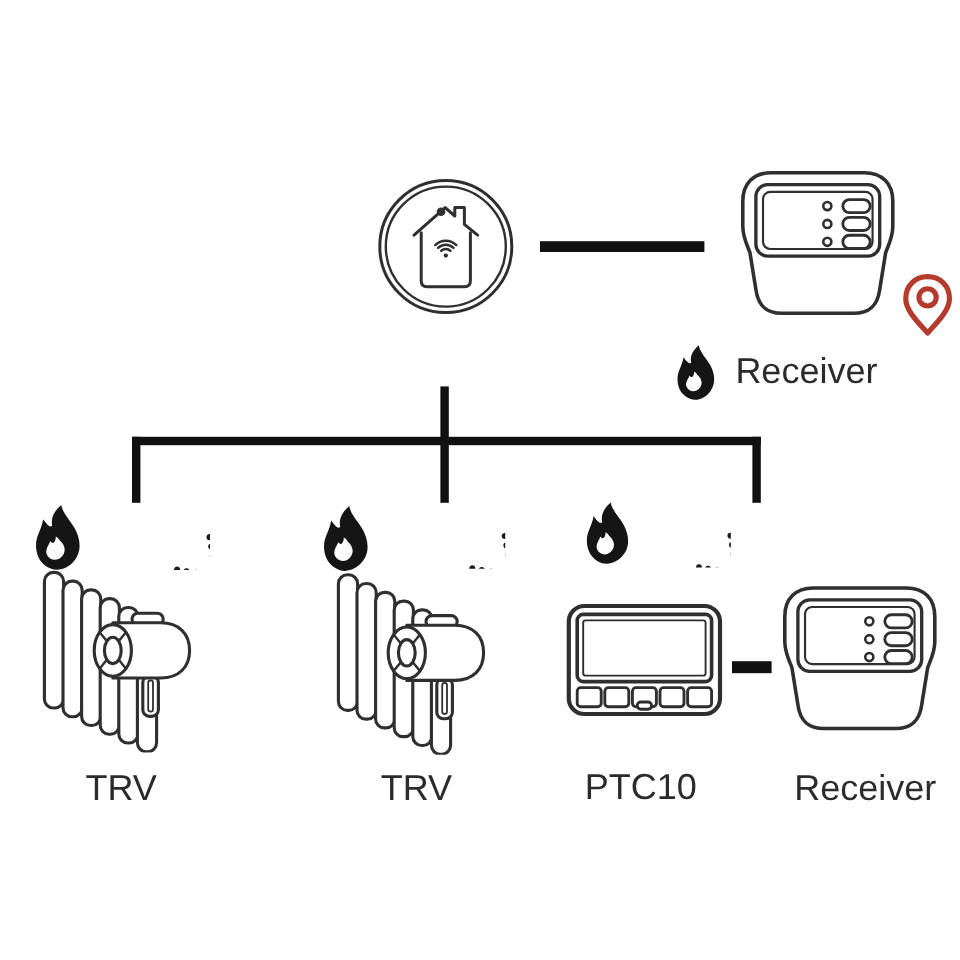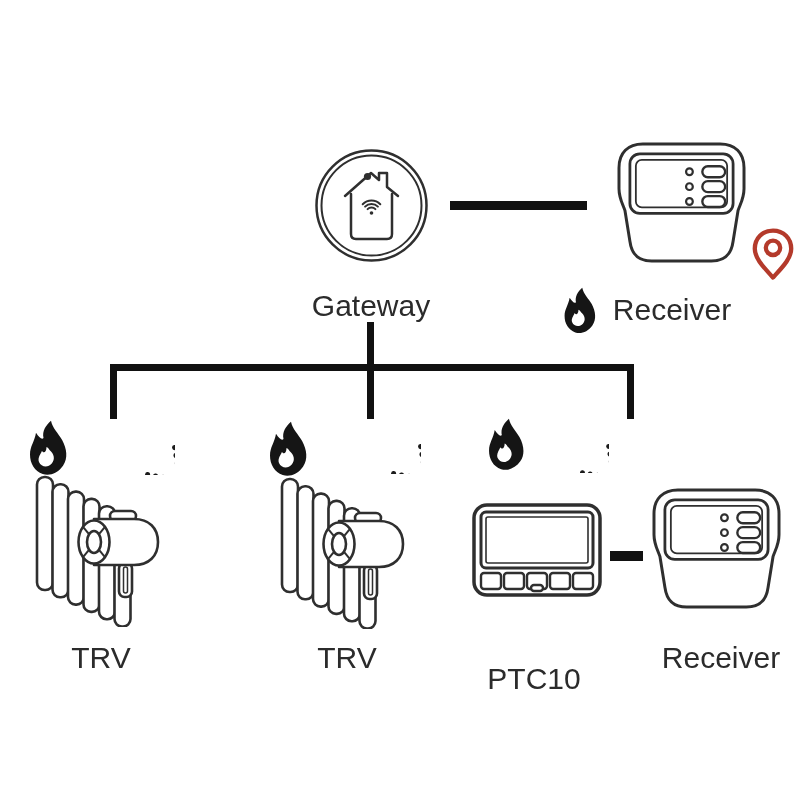--- a/index.html
+++ b/index.html
@@ -90,21 +90,20 @@
       <path d="M32 49 L58 26 L66 33 V26 H74 V40 L85 49"></path>
       <path d="M38 47 V87 Q38 92 43 92 H74 Q79 92 79 87 V47"></path>
     </g>
     <g fill="none" stroke="#2f2f2f" stroke-width="2" stroke-linecap="round">
       <path d="M54.6 62.1 A5.5 5.5 0 0 1 62.4 62.1"></path>
       <path d="M52.1 59.6 A9 9 0 0 1 64.9 59.6"></path>
       <path d="M49.7 57.2 A12.5 12.5 0 0 1 67.3 57.2"></path>
     </g>
     <circle cx="58.5" cy="66" r="1.8" fill="#2f2f2f"></circle>
   </svg>
-  <div class="label" style="left:371px;top:291px">Gateway</div>
 
   <svg class="abs" style="left:616px;top:141px" width="131" height="127" viewBox="0 0 132 128">
       <use href="#sym-receiver"></use>
     </svg>
   <svg class="abs" style="left:750px;top:227px" width="46" height="55" viewBox="0 0 48 56">
     <path d="M24 3 C13 3 5 11 5 22 C5 32 14 41 24 52 C34 41 43 32 43 22 C43 11 35 3 24 3 Z" fill="none" stroke="#b43a2b" stroke-width="4.5" stroke-linejoin="round"></path>
     <circle cx="24" cy="21" r="7.5" fill="none" stroke="#b43a2b" stroke-width="4.5"></circle>
   </svg>
   <svg class="abs" style="left:562px;top:287px" width="38" height="48" viewBox="0 0 56 76">
       <use href="#sym-flame"></use>
@@ -145,20 +144,20 @@
     <rect x="15" y="15" width="102" height="46" rx="2" fill="none" stroke="#2f2f2f" stroke-width="1.6"></rect>
     <g fill="#ffffff" stroke="#2f2f2f" stroke-width="2.4">
       <rect x="10" y="71" width="20" height="16" rx="3"></rect>
       <rect x="33" y="71" width="20" height="16" rx="3"></rect>
       <rect x="56" y="71" width="20" height="16" rx="3"></rect>
       <rect x="79" y="71" width="20" height="16" rx="3"></rect>
       <rect x="102" y="71" width="20" height="16" rx="3"></rect>
       <rect x="60" y="83" width="12" height="6" rx="3"></rect>
     </g>
   </svg>
-  <div class="label" style="left:534px;top:664px">PTC10</div>
+  <div class="label" style="left:534px;top:642px">PTC10</div>
 
   <svg class="abs" style="left:651px;top:487px" width="131" height="127" viewBox="0 0 132 128">
       <use href="#sym-receiver"></use>
     </svg>
   <div class="label" style="left:721px;top:643px">Receiver</div>
 
 </div>
 
 </body></html>

